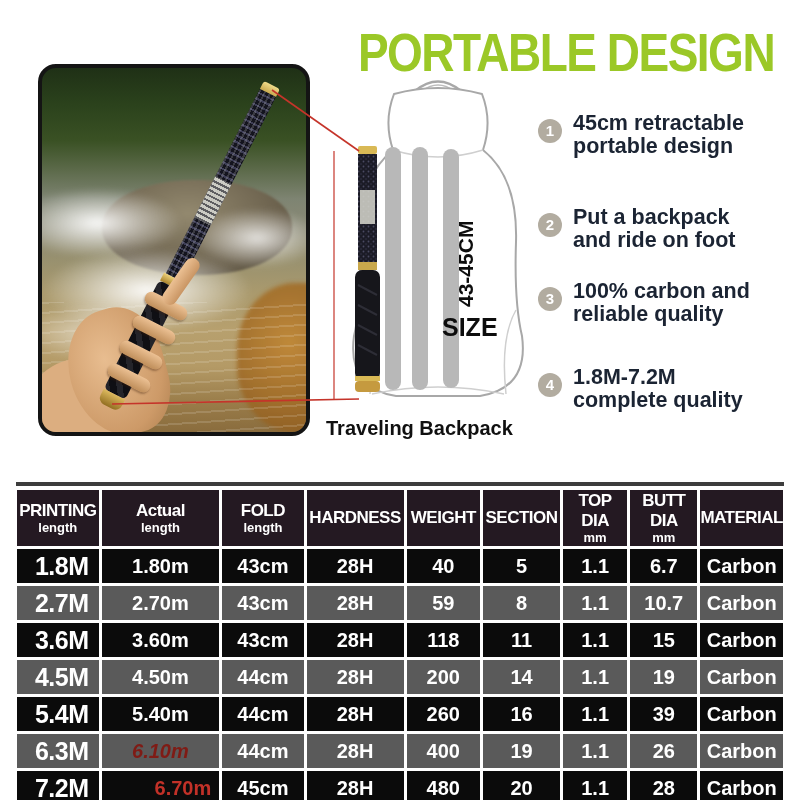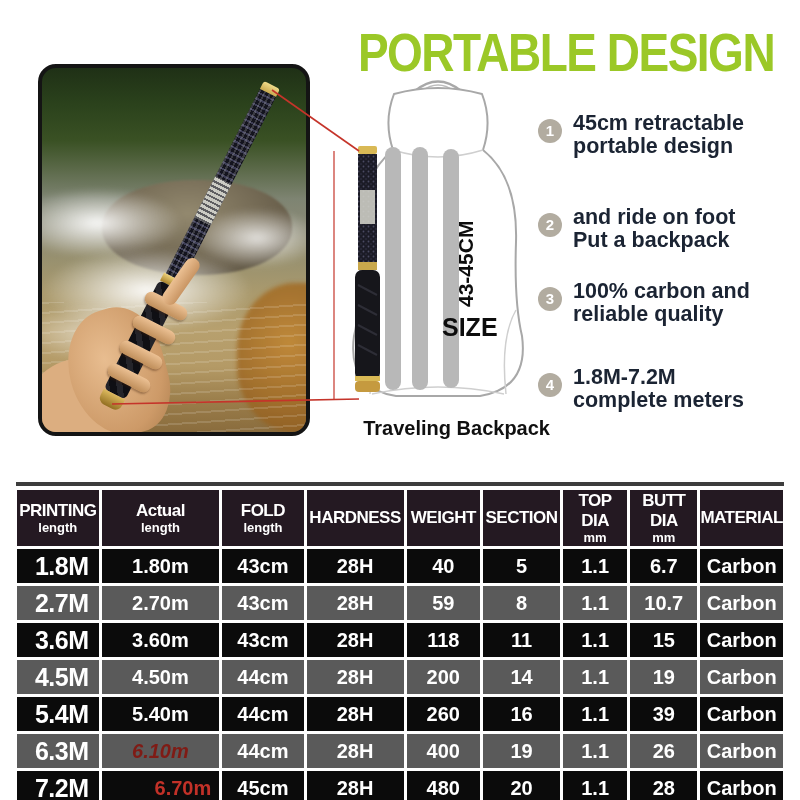--- a/index.html
+++ b/index.html
@@ -67,21 +67,21 @@
   .thumb { position: absolute; left: 112px; top: 206px; width: 54px; height: 15px; z-index: 3;
     border-radius: 9px; transform: rotate(-55deg); background: linear-gradient(#ecc194,#c99563); }
 
   
   .callout { position: absolute; left: 0; top: 0; width: 800px; height: 460px;
     pointer-events: none; z-index: 5; }
 
   
   .backpack { position: absolute; left: 332px; top: 70px; width: 212px; height: 350px; z-index: 4; }
 
-  .caption { position: absolute; left: 326px; top: 417px; width: 224px; text-align: right;
+  .caption { position: absolute; left: 326px; top: 417px; width: 224px; text-align: left;
     font-size: 20px; font-weight: bold; color: #101010; }
 
   
   .feature { position: absolute; left: 538px; width: 256px; display: flex; gap: 11px; }
   .fnum { flex: 0 0 24px; width: 24px; height: 24px; margin-top: 7px; border-radius: 50%;
     background: #b2aca0; color: #ffffff; font-size: 15px; font-weight: bold;
     text-align: center; line-height: 24px; }
   .ftext { font-size: 21.5px; font-weight: bold; color: #1b2433; line-height: 1.09; }
   .ftext span { display: block; }
   .feat-1 { top: 112px; } .feat-2 { top: 206px; } .feat-3 { top: 280px; } .feat-4 { top: 366px; }
@@ -181,36 +181,36 @@
   <div class="feature feat-1">
     <span class="fnum">1</span>
     <span class="ftext">
       <span>45cm retractable</span>
       <span>portable design</span>
     </span>
   </div>
   <div class="feature feat-2">
     <span class="fnum">2</span>
     <span class="ftext">
+      <span>Put a backpack</span>
       <span>and ride on foot</span>
-      <span>Put a backpack</span>
     </span>
   </div>
   <div class="feature feat-3">
     <span class="fnum">3</span>
     <span class="ftext">
       <span>100% carbon and</span>
       <span>reliable quality</span>
     </span>
   </div>
   <div class="feature feat-4">
     <span class="fnum">4</span>
     <span class="ftext">
       <span>1.8M-7.2M</span>
-      <span>complete meters</span>
+      <span>complete quality</span>
     </span>
   </div>
 </div>
 
 <div class="table-wrap">
   <div class="table-strip"></div>
   <table>
     <colgroup>
       <col class="c0">
         <col class="c1">

